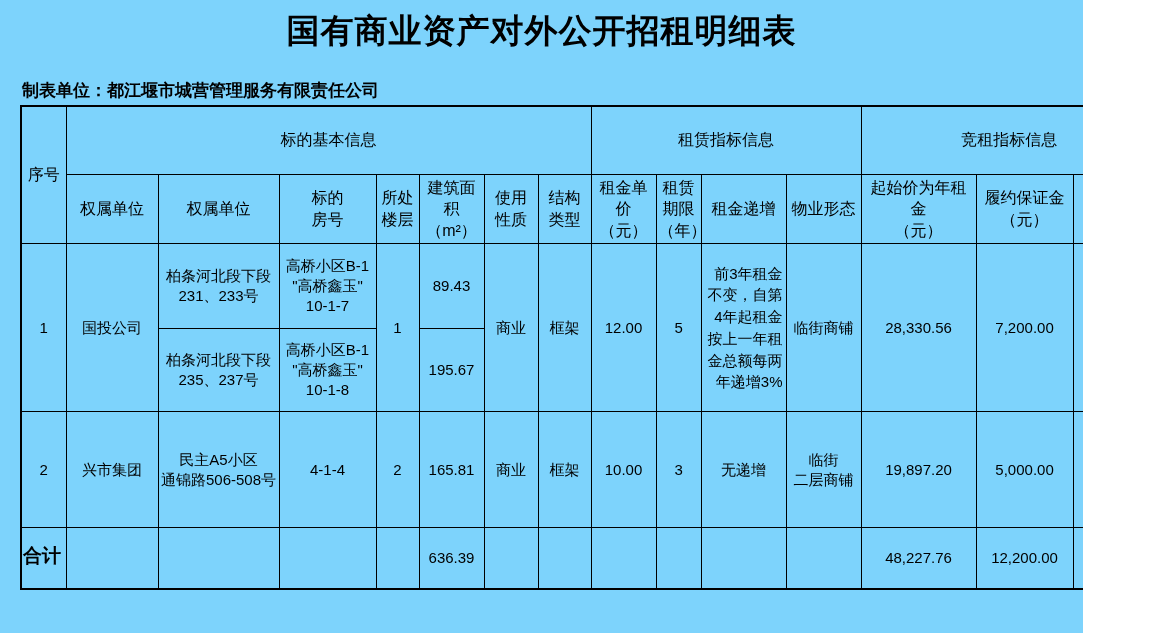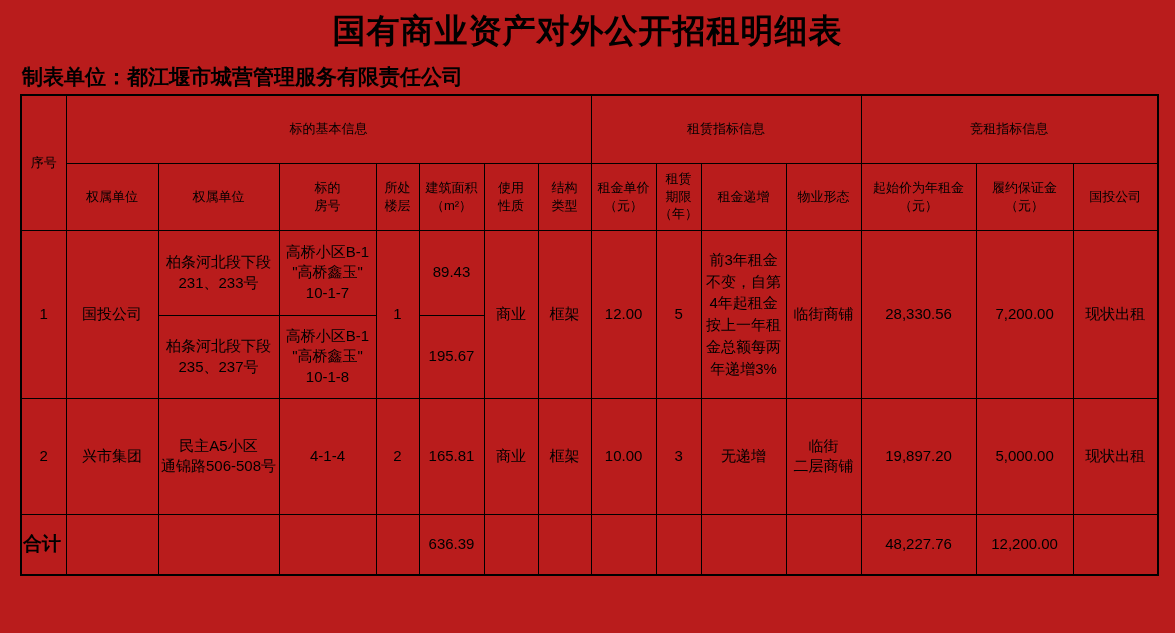--- a/index.html
+++ b/index.html
@@ -5,40 +5,40 @@
   * { box-sizing: border-box; }
   html, body {
     margin: 0;
     padding: 0;
     background: #ffffff;
     color: #000000;
     font-family: "Liberation Sans", "DejaVu Sans", sans-serif;
   }
   .page {
     position: relative;
-    width: 1175px;
+    width: 1083px;
     height: 633px;
-    background: #b91c1c;
+    background: #7dd3fc;
     overflow: hidden;
   }
   .doc-title {
     text-align: center;
     font-weight: bold;
     font-size: 33px;
     line-height: 41px;
     padding-top: 10px;
     letter-spacing: 1px;
   }
   .meta-row {
     display: flex;
     justify-content: space-between;
     align-items: baseline;
     font-weight: bold;
-    font-size: 21px;
-    margin: 12px 18px 3px 22px;
+    font-size: 17px;
+    margin: 28px 18px 3px 22px;
   }
   table.lease-table {
     border-collapse: collapse;
     table-layout: fixed;
     margin-left: 20px;
     width: 1137px;
     border: 2px solid #000;
   }
   .lease-table td {
     border: 1px solid #000;
@@ -49,28 +49,29 @@
     line-height: 1.35;
     padding: 2px;
     overflow: hidden;
   }
   tr.h1 { height: 68px; }
   tr.h2 { height: 67px; }
   tr.r1a { height: 85px; }
   tr.r1b { height: 83px; }
   tr.r2 { height: 116px; }
   tr.total-row { height: 61px; }
-  td.group-head, td.col-head { font-size: 13px; text-align: center; }
-  td.escalation-cell { line-height: 1.45; padding: 2px 3px; }
+  td.group-head, td.col-head { font-size: 16px; text-align: center; }
+  td.escalation-cell { line-height: 1.45; padding: 2px 3px; text-align: right; }
   td.total-label-cell {
     font-size: 19px;
     font-weight: bold;
     text-align: left;
     padding-left: 1px;
     letter-spacing: 0px;
+    font-family: Liberation Mono, monospace;
   }
   td.num-cell { font-size: 15px; }
 </style>
 </head>
 <body>
 
 <div class="page">
 
   <div class="doc-title">
     <div>国有商业资产对外公开招租明细表</div>

